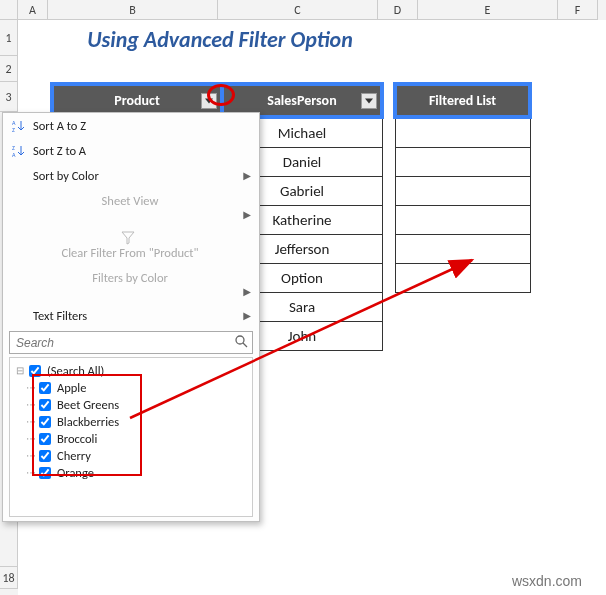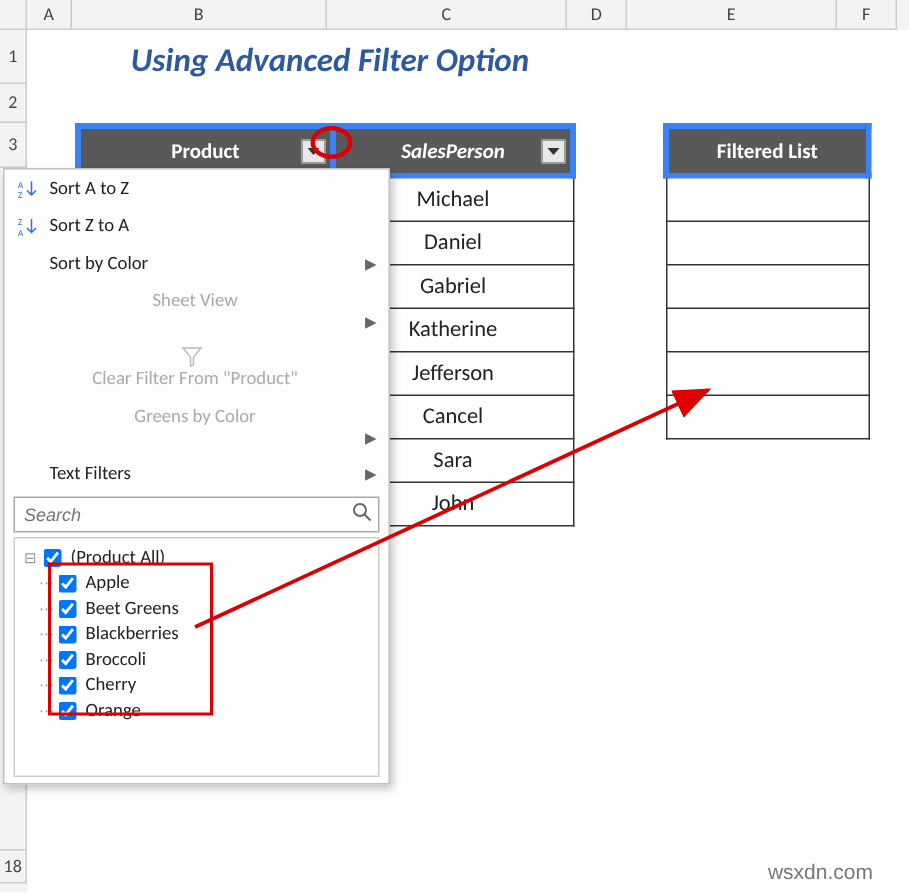--- a/index.html
+++ b/index.html
@@ -97,22 +97,22 @@
   .circle-callout {
     position: absolute;
     width: 28px;
     height: 22px;
     border: 3px solid #d00;
     border-radius: 50%;
     pointer-events: none;
   }
   #tbl1 { top: 82px; left: 50px; }
   #tbl1 th:nth-child(1){width:170px;}
-  #tbl1 th:nth-child(2){width:160px;font-style:italic;}
-  #tbl2 { top: 82px; left: 442px; }
+  #tbl1 th:nth-child(2){width:160px;}
+  #tbl2 { top: 82px; left: 393px; }
   #tbl2 th { width: 135px; }
   #tbl2 td { height: 20px; }
   
   .menu {
     position: absolute;
     top: 112px;
     left: 2px;
     width: 258px;
     background: #fdfdfd;
     border: 1px solid #c0c0c0;
@@ -278,21 +278,21 @@
       <tr>
         <td style="border: none; background: transparent;"></td>
         <td>Katherine</td>
       </tr>
       <tr>
         <td style="border: none; background: transparent;"></td>
         <td>Jefferson</td>
       </tr>
       <tr>
         <td style="border: none; background: transparent;"></td>
-        <td>Cancel</td>
+        <td>Option</td>
       </tr>
       <tr>
         <td style="border: none; background: transparent;"></td>
         <td>Sara</td>
       </tr>
       <tr>
         <td style="border: none; background: transparent;"></td>
         <td>John</td>
       </tr>
     </tbody>
@@ -362,42 +362,42 @@
   <div class="item disabled">
     <span class="icon-col">
       <svg width="14" height="14" viewBox="0 0 14 14">
           <path d="M1 1 L13 1 L8 7 L8 12 L6 13 L6 7 Z" fill="none" stroke="#bbb"></path>
         </svg>
     </span>
     <span>Clear Filter From "Product"</span>
   </div>
   <div class="item disabled">
     <span class="icon-col"></span>
-    <span>Greens by Color</span>
+    <span>Filters by Color</span>
     <span class="arrow">▶</span>
   </div>
   <div class="item">
     <span class="icon-col"></span>
     <span>Text Filters</span>
     <span class="arrow">▶</span>
   </div>
   <div class="search">
     <input type="text" placeholder="Search" style="">
     <span class="mag">
       <svg width="14" height="14" viewBox="0 0 14 14">
           <circle cx="6" cy="6" r="4" fill="none" stroke="#666" stroke-width="1.3"></circle>
           <line x1="9" y1="9" x2="13" y2="13" stroke="#666" stroke-width="1.3"></line>
         </svg>
     </span>
   </div>
   <div class="tree">
     <div class="node">
       <span class="dots">⊟</span>
       <input type="checkbox" checked="" style="">
-      <span>(Product All)</span>
+      <span>(Search All)</span>
     </div>
     <div id="tree-items">
         <div class="node" style="padding-left: 10px;">
           <span class="dots">⋯</span>
           <input type="checkbox" checked="" style="">
           <span>Apple</span>
         </div>
         <div class="node" style="padding-left: 10px;">
           <span class="dots">⋯</span>
           <input type="checkbox" checked="" style="">

